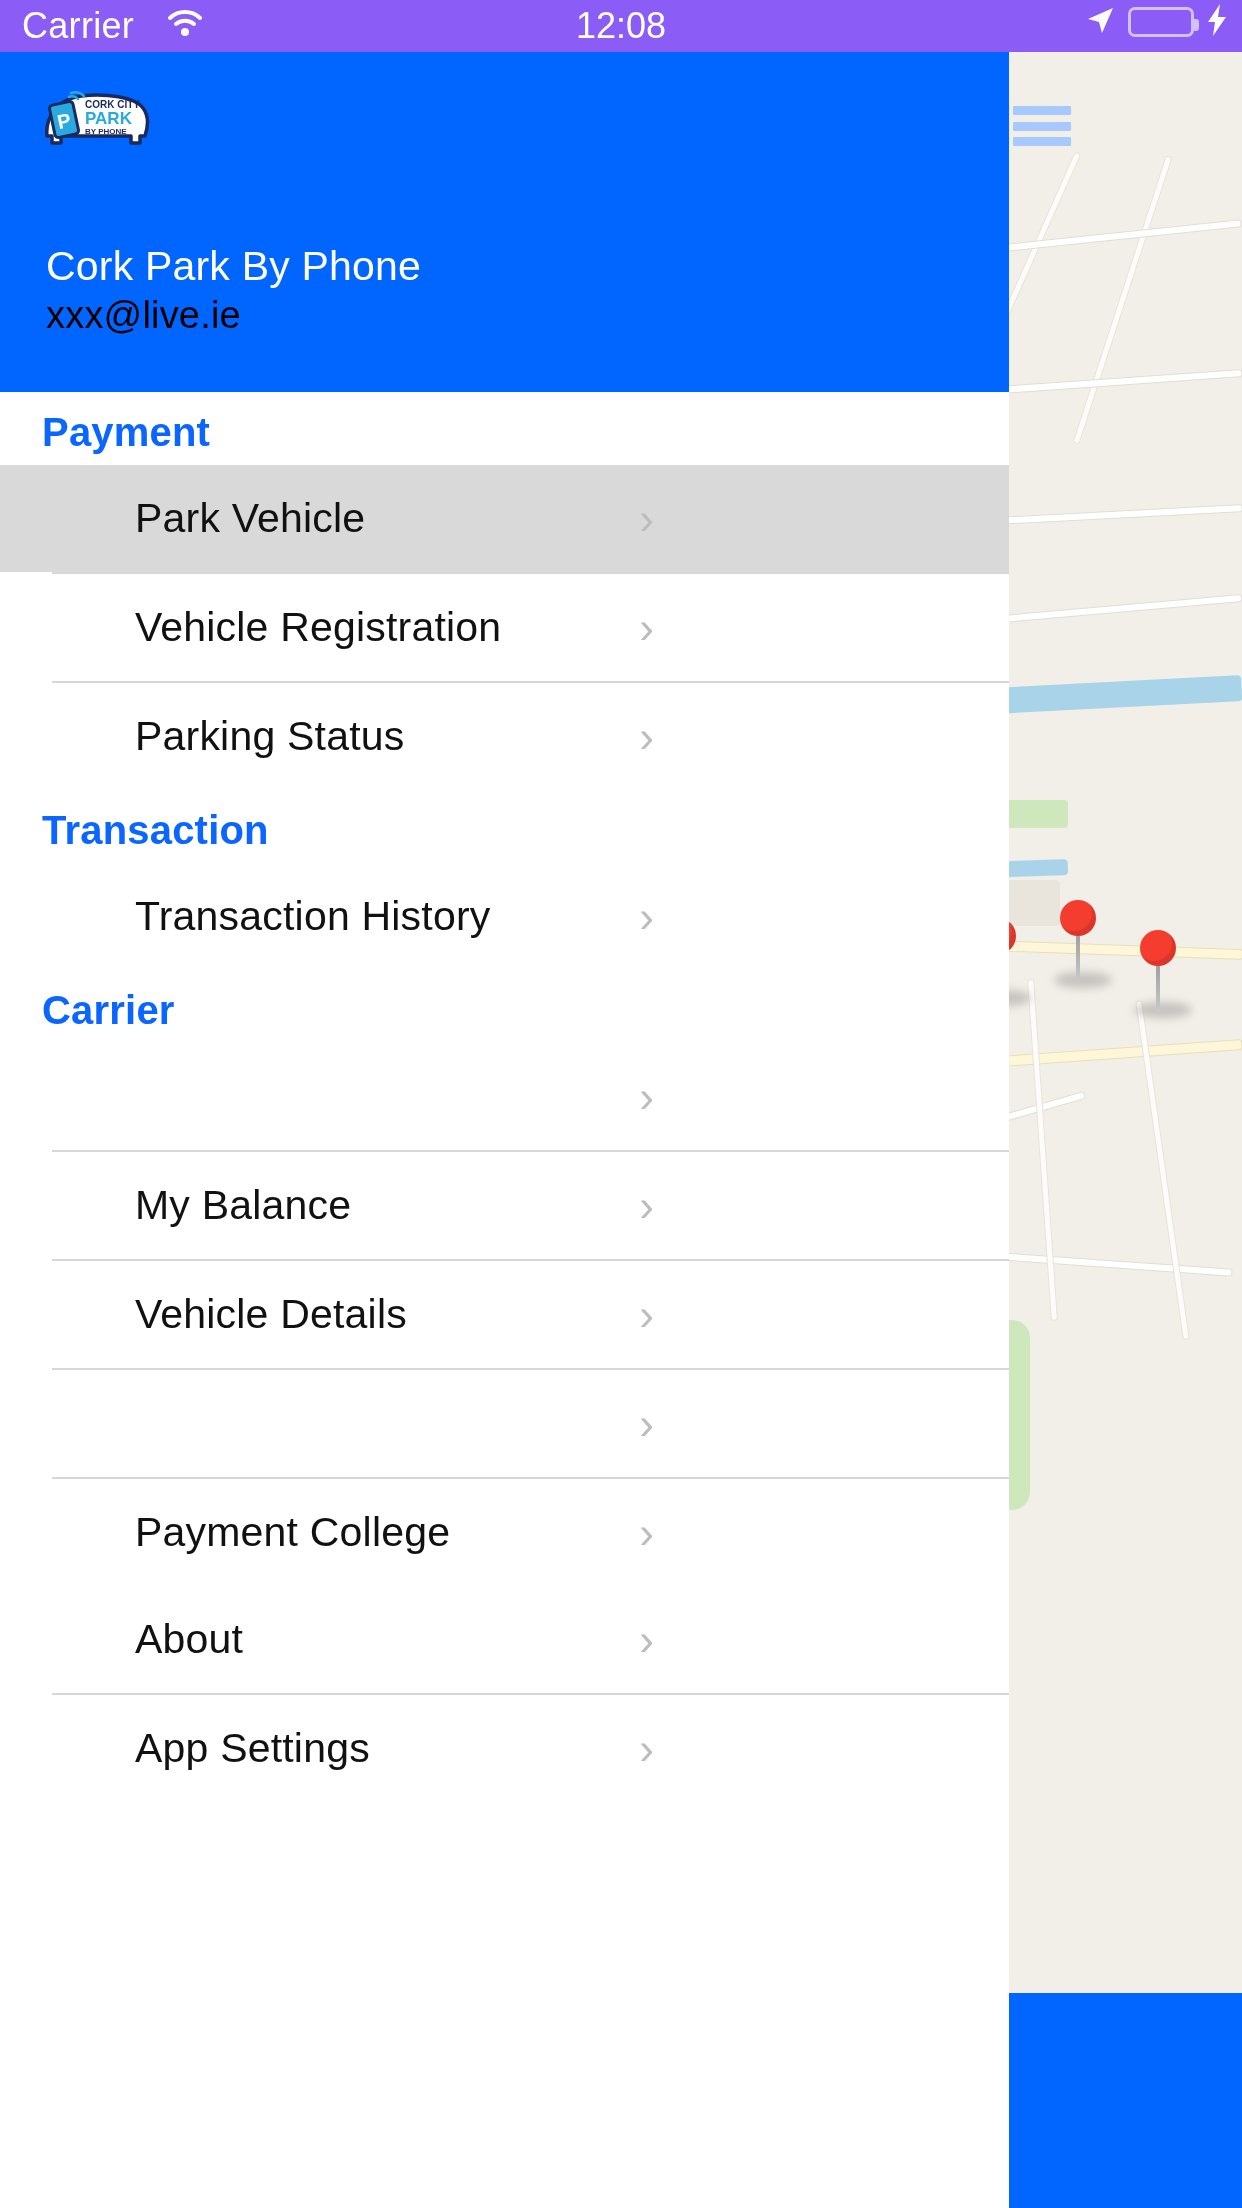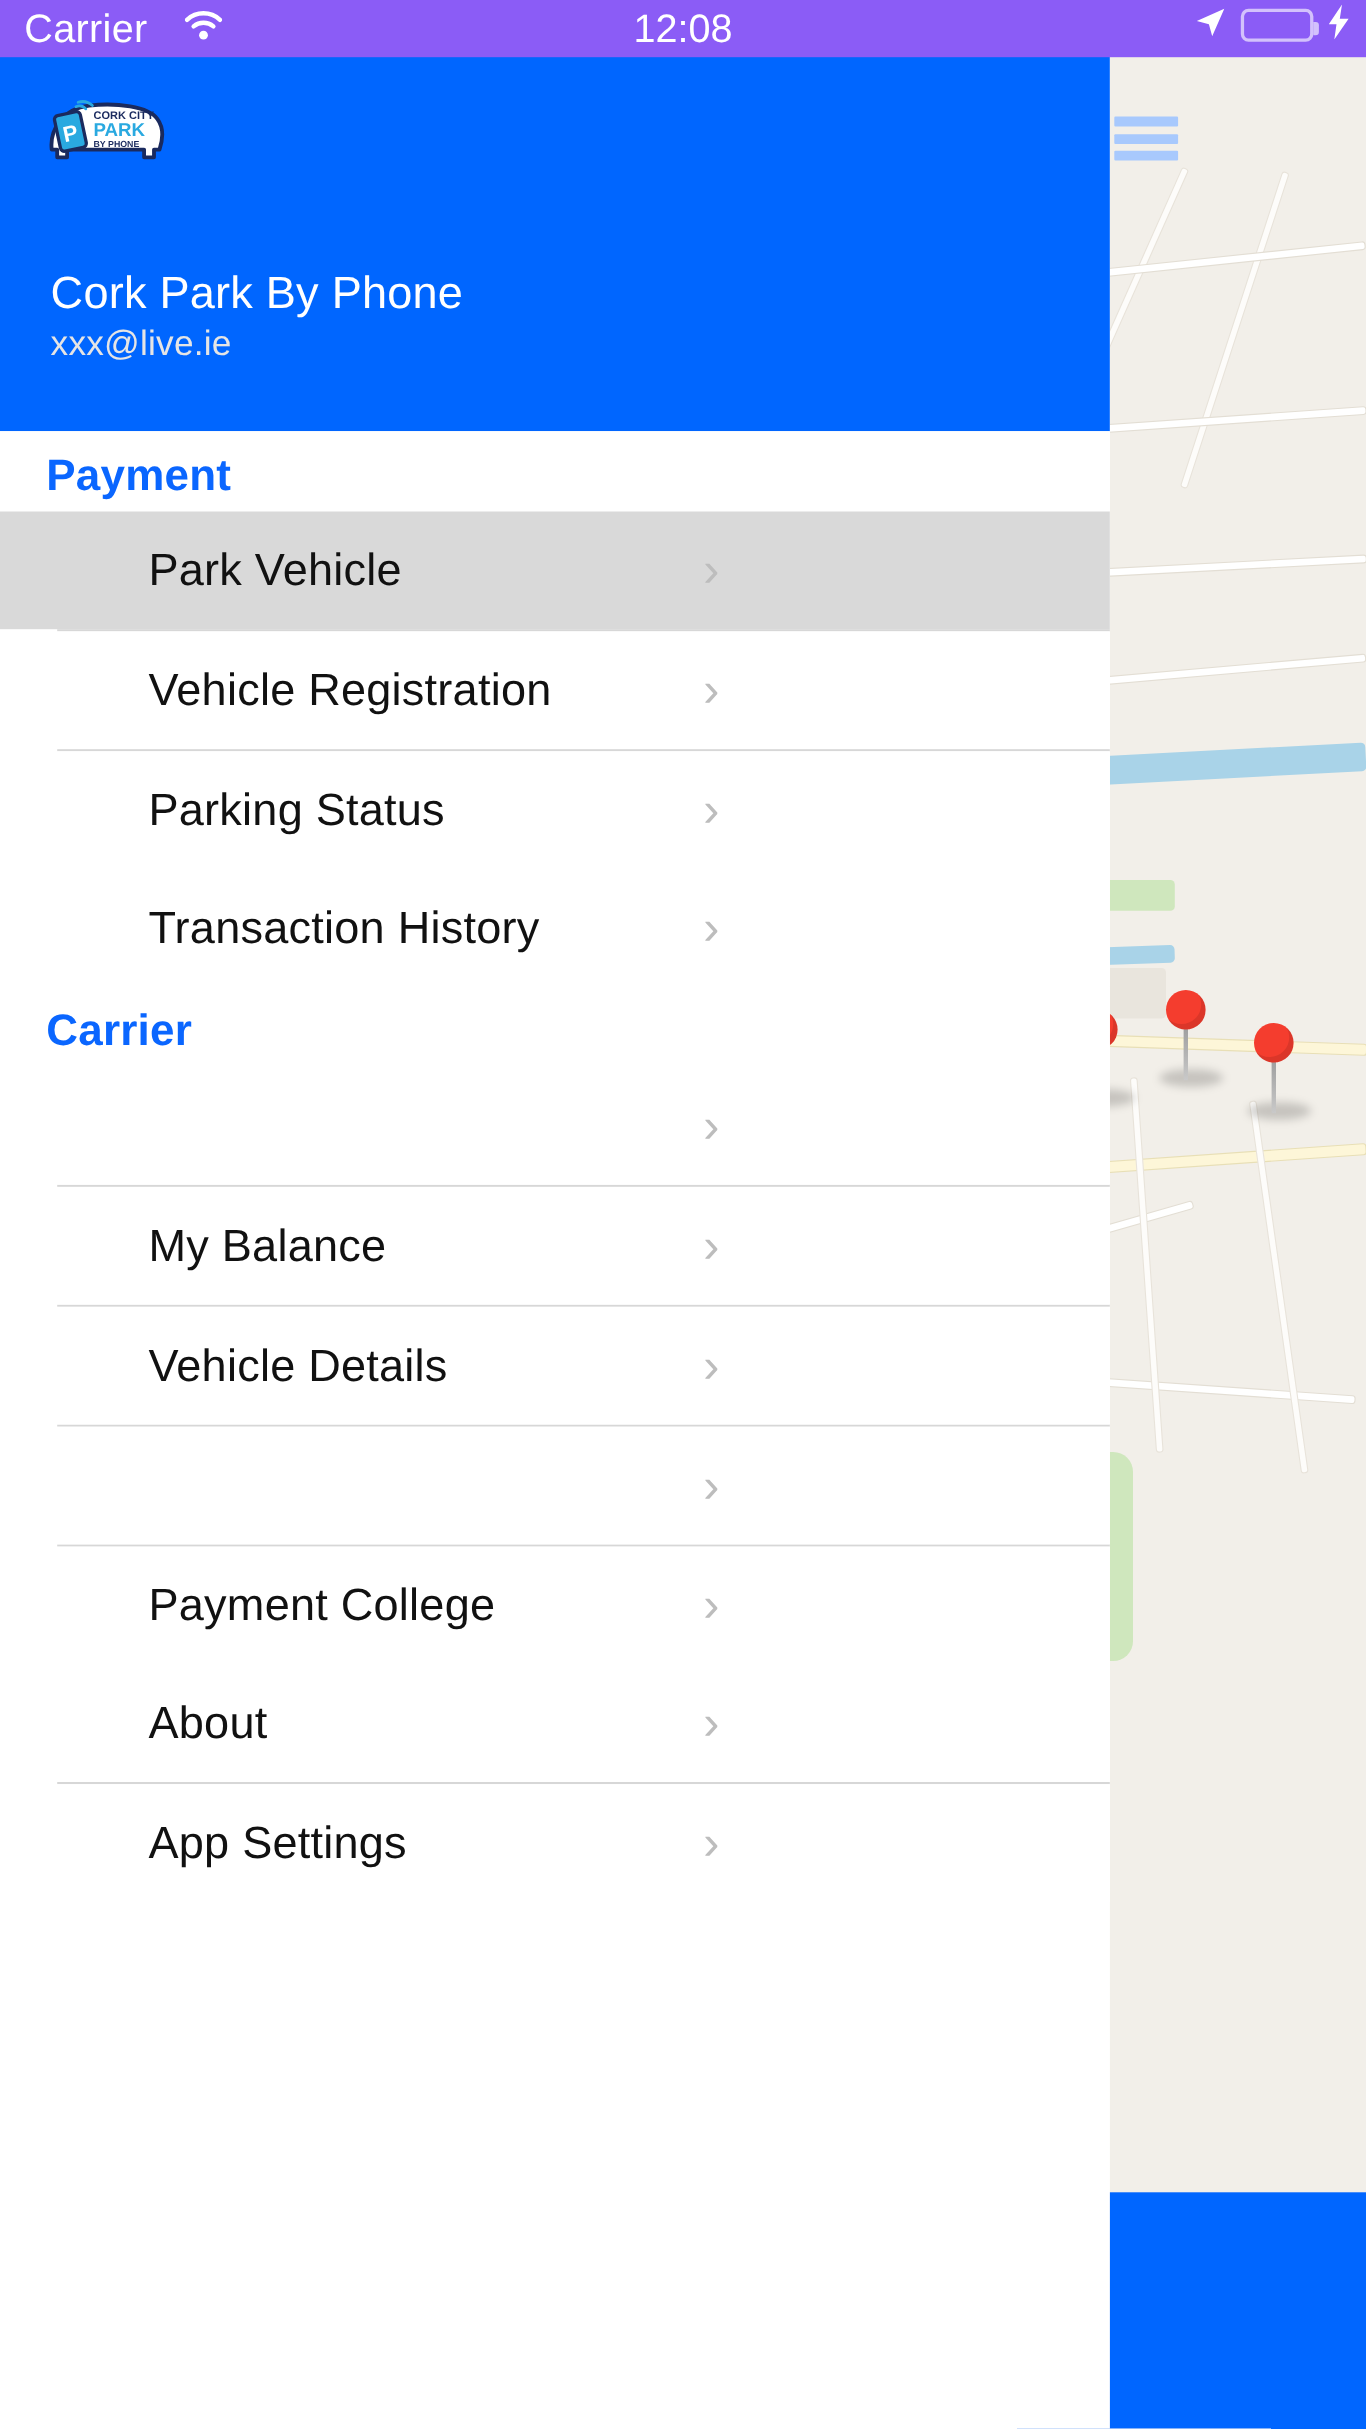--- a/index.html
+++ b/index.html
@@ -106,22 +106,22 @@
     display:flex; flex-direction:column; justify-content:space-between; z-index:45;
   }
   #hamburger span {
     display:block; width:58px; height:9px; background:#a8c9fd; border-radius:1px;
   }
   #acct-name {
     position:absolute; left:46px; top:243px; color:#ffffff;
     font-size:41px; letter-spacing:.2px;
   }
   #acct-email {
-    position:absolute; left:46px; top:294px; color:#e5e5e5;
-    font-size:32px; letter-spacing:.2px;
+    position:absolute; left:46px; top:294px; color:#000000;
+    font-size:38px; letter-spacing:.2px;
   }
 
   
   #menu { position:relative; }
   .section-title {
     color:#0a66ff; font-size:40px; font-weight:bold;
     padding:18px 0 10px 42px; letter-spacing:.2px; background:#fff;
   }
   .menu-row {
     position:relative; height:107px; background:#ffffff;
@@ -364,20 +364,21 @@
       <div class="menu-sep"></div>
       <div class="menu-row">
         <span class="label">Vehicle Registration</span>
         <span class="chev">›</span>
       </div>
       <div class="menu-sep"></div>
       <div class="menu-row">
         <span class="label">Parking Status</span>
         <span class="chev">›</span>
       </div>
+      <div class="section-title">Transaction</div>
       <div class="menu-row">
         <span class="label">Transaction History</span>
         <span class="chev">›</span>
       </div>
       <div class="section-title">Carrier</div>
       <div class="menu-row">
         <span class="chev">›</span>
       </div>
       <div class="menu-sep"></div>
       <div class="menu-row">

